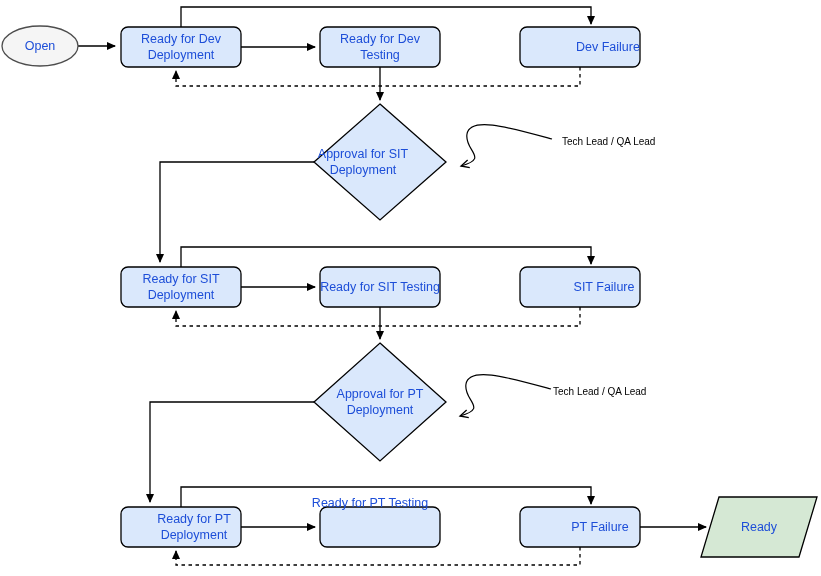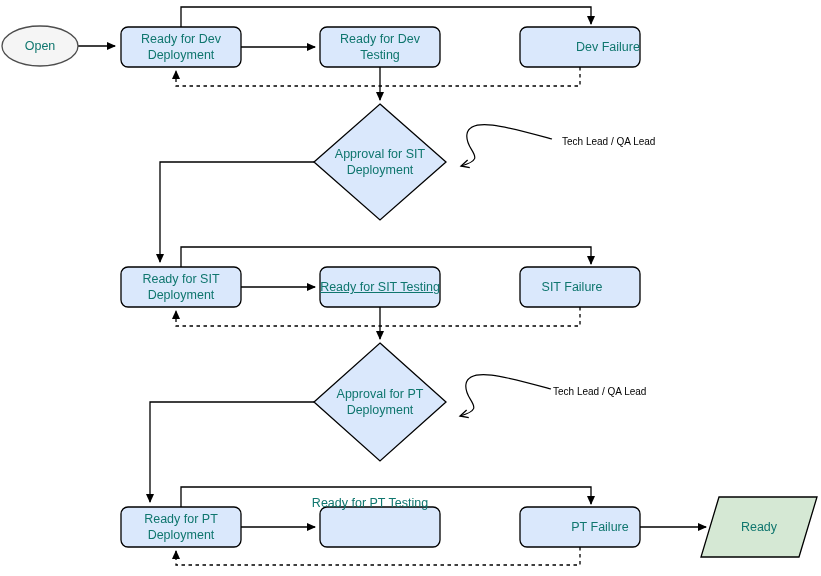--- a/index.html
+++ b/index.html
@@ -22,21 +22,21 @@
   .shape-done { fill: #d5e8d4; stroke: #000000; stroke-width: 1.3; }
 
   .node-label {
     position: absolute;
     display: flex;
     align-items: center;
     justify-content: center;
     text-align: center;
     font-size: 12.5px;
     line-height: 16px;
-    color: #0f766e;
+    color: #1d4ed8;
     white-space: pre;
     pointer-events: none;
   }
   .annotation-label {
     position: absolute;
     font-size: 10px;
     line-height: 16px;
     color: #000000;
     white-space: pre;
   }
@@ -96,32 +96,32 @@
 </svg>
 
 <div class="node-label" style="left:2px; top:26px; width:76px; height:40px;">Open</div>
 
 <div class="node-label" style="left:121px; top:27px; width:120px; height:40px;">Ready for Dev
 Deployment</div>
 <div class="node-label" style="left:320px; top:27px; width:120px; height:40px;">Ready for Dev
 Testing</div>
 <div class="node-label" style="left:520px; top:27px; width:120px; height:40px;margin-left:28px;">Dev Failure</div>
 
-<div class="node-label" style="left:314px; top:104px; width:132px; height:116px;">Approval for SIT
+<div class="node-label" style="left:297px; top:104px; width:132px; height:116px;">Approval for SIT
 Deployment</div>
 
 <div class="node-label" style="left:121px; top:267px; width:120px; height:40px;border-radius:13px;">Ready for SIT
 Deployment</div>
-<div class="node-label" style="left:320px; top:267px; width:120px; height:40px;text-decoration:underline;">Ready for SIT Testing</div>
-<div class="node-label" style="left:512px; top:267px; width:120px; height:40px;">SIT Failure</div>
+<div class="node-label" style="left:320px; top:267px; width:120px; height:40px;">Ready for SIT Testing</div>
+<div class="node-label" style="left:544px; top:267px; width:120px; height:40px;">SIT Failure</div>
 
 <div class="node-label" style="left:314px; top:343px; width:132px; height:118px;text-align:center;">Approval for PT
 Deployment</div>
 
-<div class="node-label" style="left:121px; top:507px; width:120px; height:40px;">Ready for PT
+<div class="node-label" style="left:134px; top:507px; width:120px; height:40px;">Ready for PT
 Deployment</div>
 <div class="node-label" style="left:320px; top:483px; width:100px; height:40px;">Ready for PT Testing</div>
 <div class="node-label" style="left:520px; top:507px; width:120px; height:40px;padding-left:20px;">PT Failure</div>
 
 <div class="node-label" style="left:700px; top:497px; width:118px; height:60px;">Ready</div>
 
 <div class="annotation-label" style="left:562px; top:134px;">Tech Lead / QA Lead</div>
 <div class="annotation-label" style="left:553px; top:384px;">Tech Lead / QA Lead</div>
 
 </body></html>

